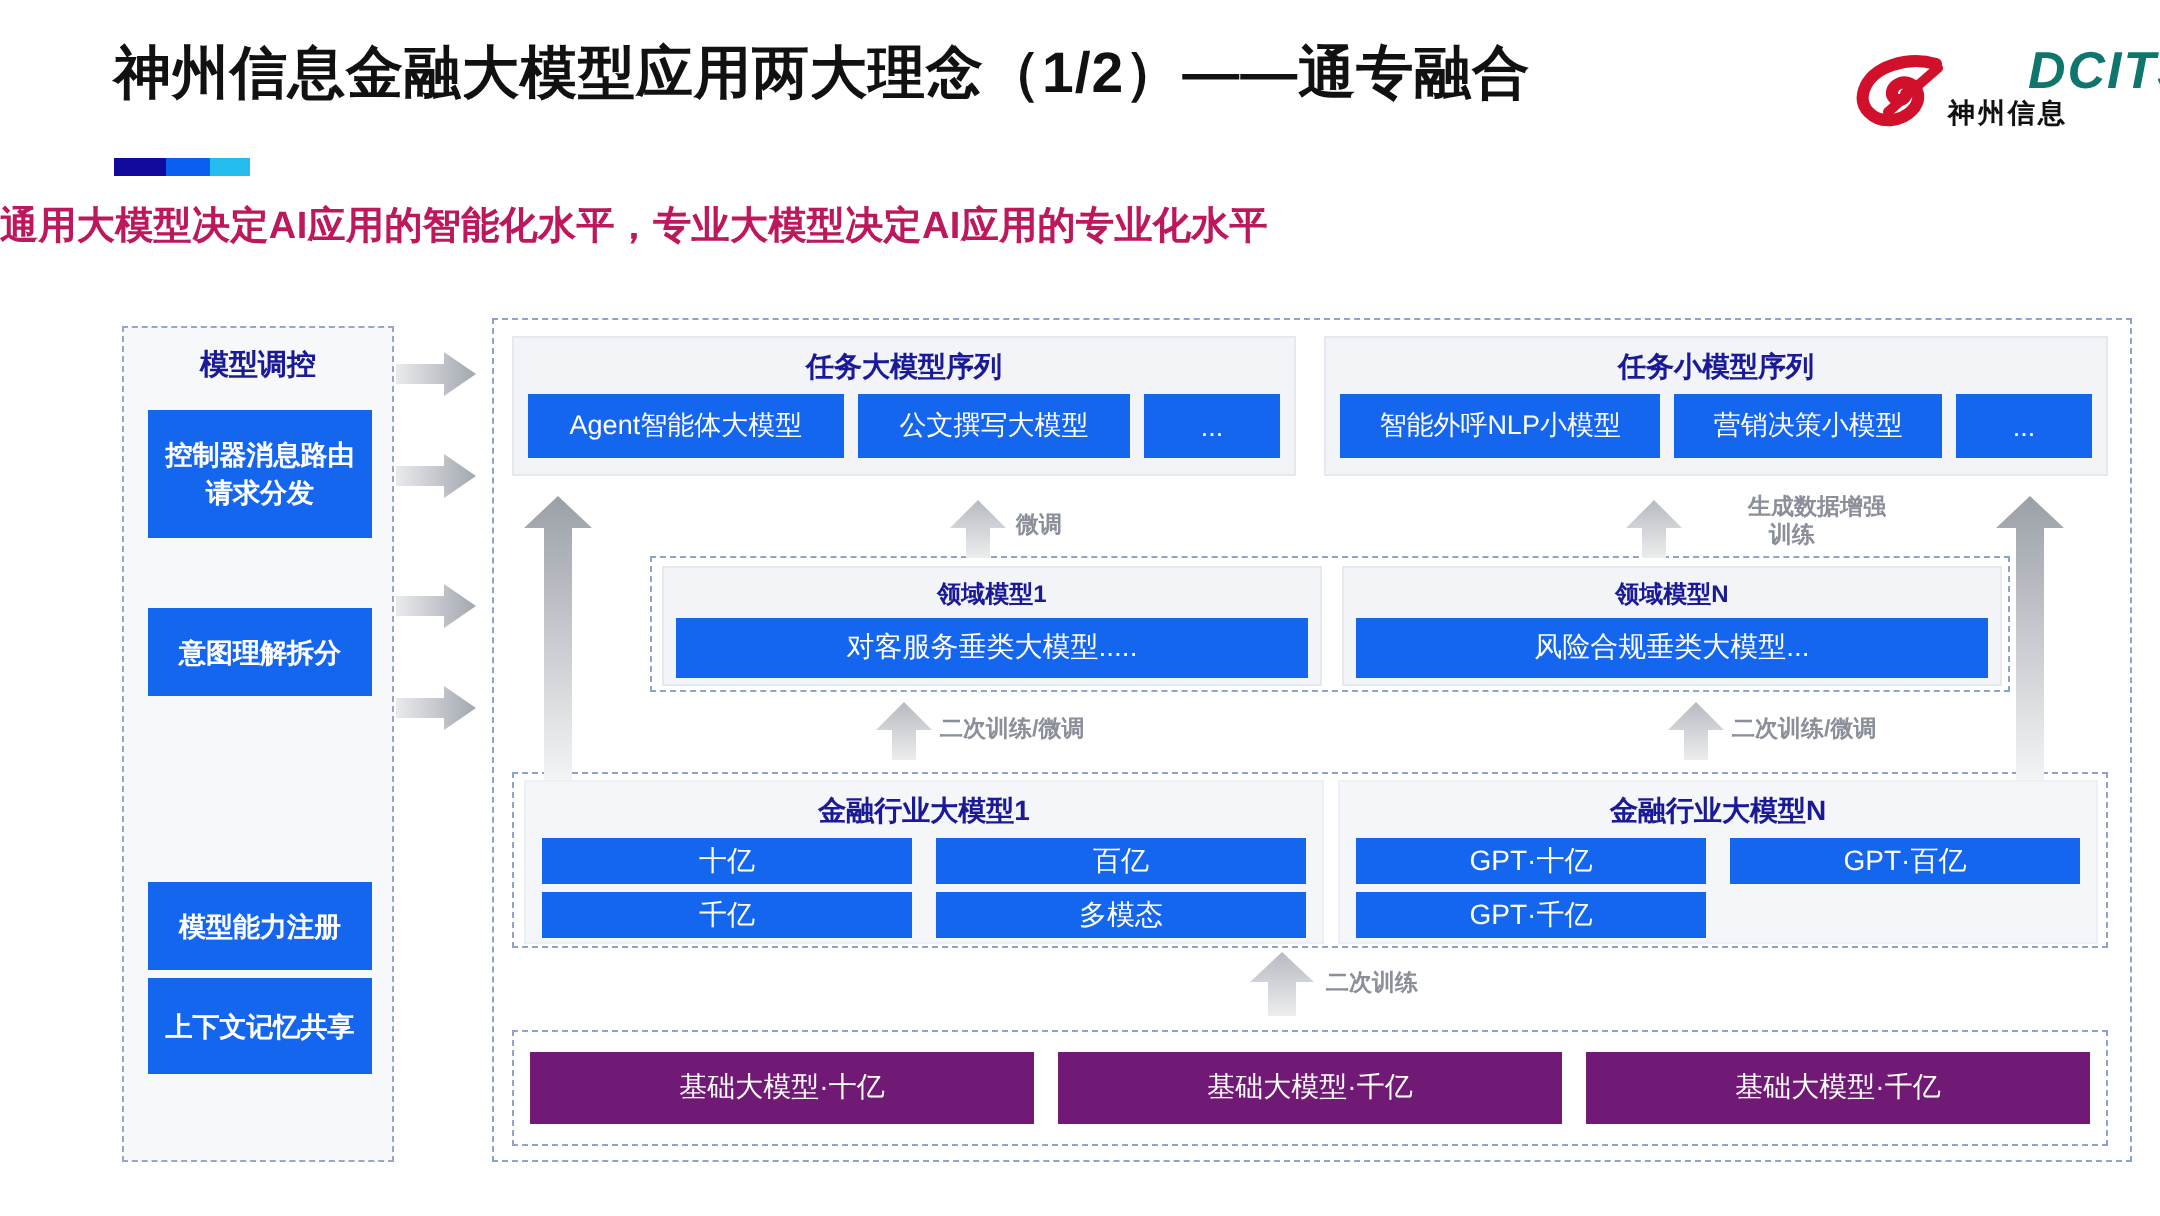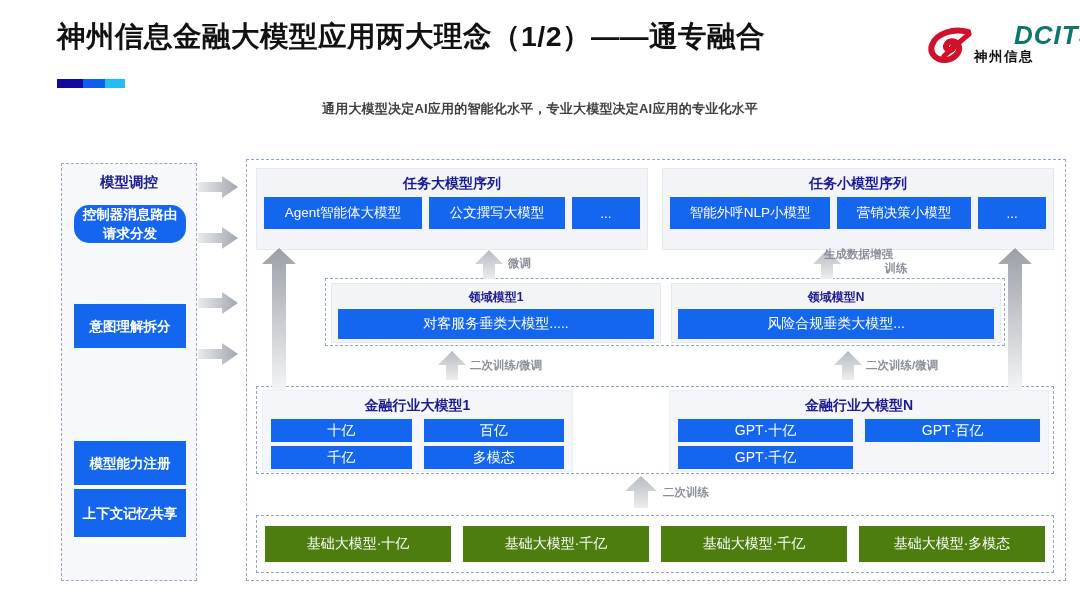--- a/index.html
+++ b/index.html
@@ -21,22 +21,21 @@
     position: absolute; left: 57px; top: 79px;
     width: 68px; height: 9px; display: flex;
   }
   .accent-seg { height: 100%; }
   .accent-seg.s0 { width: 38%; background: #120a9c; }
   .accent-seg.s1 { width: 32%; background: #0a5ef0; }
   .accent-seg.s2 { width: 30%; background: #25bdf0; }
 
   .subtitle {
     position: absolute; left: 0; right: 0; top: 100px;
-    text-align: center;
-    font-size: 13px; font-weight: bold; color: #404040;
+    font-size: 19px; font-weight: bold; color: #be185d;
     letter-spacing: 0.2px;
   }
 
   
   .logo { position: absolute; right: 16px; top: 22px; width: 136px; height: 52px; }
   .logo-mark { position: absolute; left: 0; top: 4px; width: 44px; height: 40px; }
   .logo-text { position: absolute; left: 46px; top: 0px; }
   .logo-en { font-size: 26px; font-weight: bold; color: #0f766e; letter-spacing: 1px; line-height: 26px; font-style: italic; margin-left: 40px; }
   .logo-cn { font-size: 13.5px; font-weight: bold; color: #111111; letter-spacing: 1.5px; line-height: 17px; }
 
@@ -51,39 +50,39 @@
     position: absolute; left: 0; right: 0; top: 9px;
     text-align: center; font-size: 14.5px; font-weight: bold; color: #1a1a96;
   }
   .ctrl-box {
     position: absolute; left: 12px; width: 112px;
     background: #1466ef; color: #ffffff;
     font-size: 13.5px; font-weight: bold;
     display: flex; align-items: center; justify-content: center;
     text-align: center; line-height: 19px; padding: 0 4px;
   }
-  .ctrl-box.b0 { top: 41px;  height: 38px; border-radius: 15px; }
+  .ctrl-box.b0 { top: 41px;  height: 64px; }
   .ctrl-box.b1 { top: 140px; height: 44px; text-align: right; }
   .ctrl-box.b2 { top: 233px; height: 44px; margin-top: 44px; }
   .ctrl-box.b3 { top: 325px; height: 48px; }
 
   
   .h-arrow { position: absolute; width: 40px; height: 22px; }
 
   
   .main-panel {
     position: absolute; left: 246px; top: 159px;
     width: 820px; height: 422px;
     border: 1px dashed #8fa3cf;
     background: #ffffff;
   }
 
   
   .seq-box {
-    position: absolute; top: 8px; height: 82px;
+    position: absolute; top: 8px; height: 70px;
     background: #f2f4f8; border: 1px solid #e4e8ef;
   }
   .seq-box.left  { left: 9px;   width: 392px; }
   .seq-box.right { left: 415px; width: 392px; }
   .seq-title {
     position: absolute; left: 0; right: 0; top: 6px;
     text-align: center; font-size: 14px; font-weight: bold; color: #1a1a96;
   }
   .seq-items {
     position: absolute; left: 7px; right: 7px; top: 28px;
@@ -123,21 +122,21 @@
   
   .ind-wrap {
     position: absolute; left: 9px; top: 226px;
     width: 798px; height: 88px;
     border: 1px dashed #8fa3cf; background: #ffffff;
   }
   .ind-card {
     position: absolute; top: 3px; height: 82px;
     background: #f5f6f9; border: 1px solid #eceff4;
   }
-  .ind-card.left  { left: 5px;   width: 311px; }
+  .ind-card.left  { left: 5px;   width: 400px; }
   .ind-card.right { left: 412px; width: 380px; }
   .ind-title {
     position: absolute; left: 0; right: 0; top: 6px;
     text-align: center; font-size: 14px; font-weight: bold; color: #1a1a96;
   }
   .ind-grid {
     position: absolute; left: 8px; right: 8px; top: 28px;
     display: grid; grid-template-columns: 1fr 1fr;
     gap: 4px 12px;
   }
@@ -150,21 +149,21 @@
   .base-wrap {
     position: absolute; left: 9px; top: 355px;
     width: 798px; height: 58px;
     border: 1px dashed #8fa3cf; background: #ffffff;
   }
   .base-row {
     position: absolute; left: 8px; right: 8px; top: 10px;
     display: flex; gap: 12px; height: 36px;
   }
   .base-chip {
-    flex: 1 1 0; background: #4d7c0f; color: #ffffff;
+    flex: 1 1 0; background: #701a75; color: #ffffff;
     font-size: 14px;
     display: flex; align-items: center; justify-content: center;
     white-space: nowrap;
   }
   .arrow-label {
     position: absolute; font-size: 11.5px; font-weight: bold;
     color: #8a8f99; line-height: 14px; white-space: nowrap;
   }
   .arrow-label.center { text-align: center; }
 </style>
@@ -270,21 +269,20 @@
           <div class="ind-chip">GPT·千亿</div>
         </div>
       </div>
     </div>
 
     <div class="base-wrap">
       <div class="base-row">
         <div class="base-chip">基础大模型·十亿</div>
         <div class="base-chip">基础大模型·千亿</div>
         <div class="base-chip">基础大模型·千亿</div>
-        <div class="base-chip">基础大模型·多模态</div>
       </div>
     </div>
   </div>
 
   <svg style="position:absolute; left:0; top:0; width:1080px; height:608px; pointer-events:none;">
     <defs>
       <linearGradient id="vg" x1="0" y1="1" x2="0" y2="0">
         <stop offset="0" stop-color="#f3f4f5"></stop>
         <stop offset="1" stop-color="#9ba0a8"></stop>
       </linearGradient>
@@ -318,21 +316,21 @@
       <path d="M842 380 L854 380 L854 365 L862 365 L848 351 L834 365 L842 365 Z" fill="url(#vgs)"></path>
     </g>
 
     <g>
       <path d="M634 508 L648 508 L648 491 L657 491 L641 476 L625 491 L634 491 Z" fill="url(#vgs)"></path>
     </g>
   </svg>
 
   <div class="arrow-label" style="left:508px; top:256px;">微调</div>
 
-  <div class="arrow-label center" style="left:824px; top:247px; width:96px; text-align:left;">生成数据增强</div>
+  <div class="arrow-label center" style="left:847px; top:247px; width:96px; text-align:right;">生成数据增强</div>
   <div class="arrow-label center" style="left:848px; top:261px; width:96px; text-align:center;">训练</div>
 
   <div class="arrow-label" style="left:470px; top:358px;">二次训练/微调</div>
   <div class="arrow-label" style="left:866px; top:358px;">二次训练/微调</div>
 
   <div class="arrow-label" style="left:663px; top:485px;">二次训练</div>
 
 </div>
 
 </body></html>

